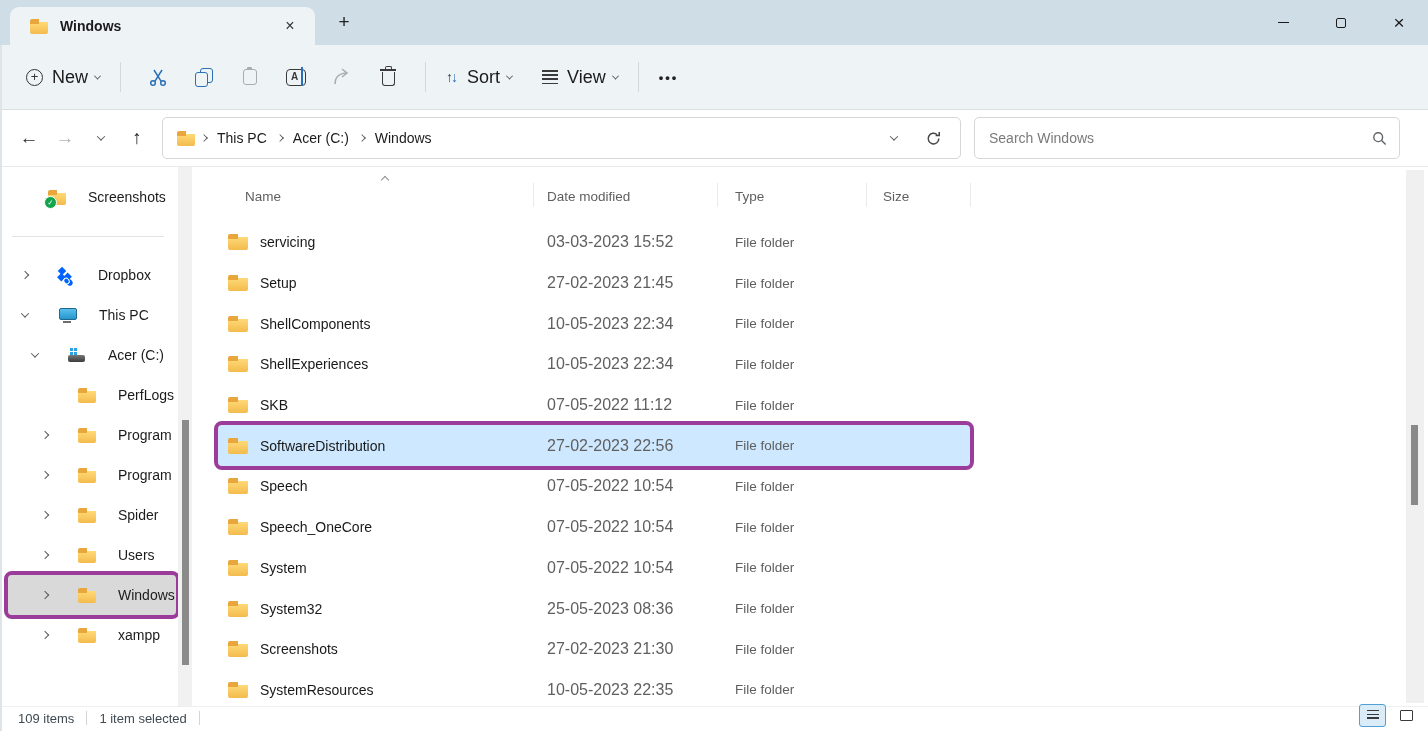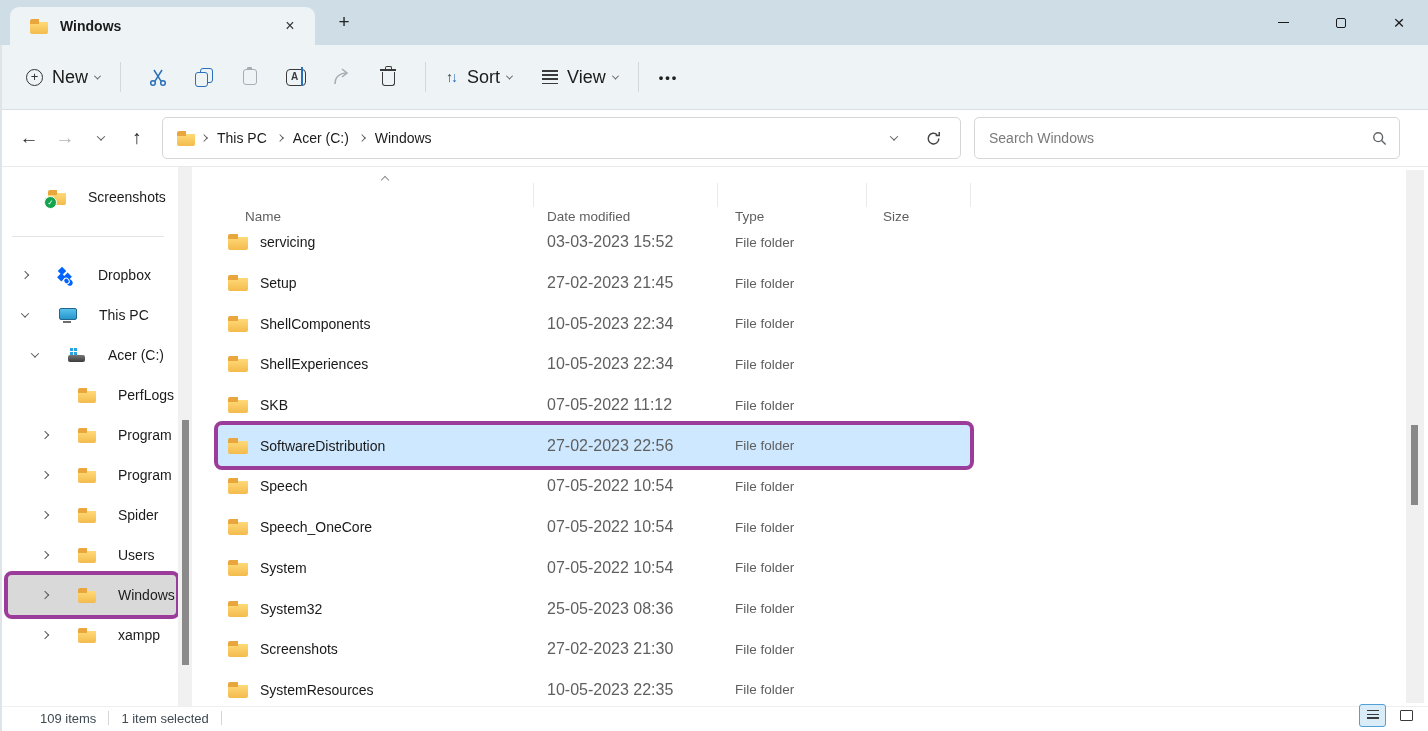--- a/index.html
+++ b/index.html
@@ -108,21 +108,21 @@
      border:1px solid #22668e;border-radius:2px;}
   .ic-this-pc::after{content:"";position:absolute;left:5px;bottom:0;width:8px;height:2px;background:#6d6d6d;box-shadow:3px -2px 0 -1.5px #6d6d6d;}
   .ic-drive{width:18px;height:14px;}
   .ic-drive::before{content:"";position:absolute;left:0;bottom:0;width:17px;height:7px;background:linear-gradient(#777,#3c3c3c);border-radius:2px;}
   .ic-drive::after{content:"";position:absolute;left:2px;top:0;width:3px;height:3px;background:#29a3e3;
      box-shadow:4px 0 #29a3e3,0 4px #29a3e3,4px 4px #29a3e3;}
 
   
   .content{flex:1;position:relative;overflow:hidden;background:#fff;}
   .col-header{position:absolute;top:8px;left:0;right:0;height:38px;font-size:13.5px;color:#5f5f5f;}
-  .col-label{position:absolute;top:14px;margin-top:20px;}
+  .col-label{position:absolute;top:14px;}
   .col-name{left:49px;} .col-date{left:351px;} .col-type{left:539px;} .col-size{left:687px;}
   .sort-caret{position:absolute;left:186px;top:2px;width:6px;height:6px;border-left:1.4px solid #8f8f8f;border-top:1.4px solid #8f8f8f;transform:rotate(45deg);}
   .col-sep{position:absolute;top:8px;width:1px;height:24px;background:#eaeaea;}
   .sep1{left:337px;} .sep2{left:521px;} .sep3{left:670px;} .sep4{left:774px;}
 
   .rows{position:absolute;top:55px;left:0;right:0;}
   .row{position:relative;height:40.7px;margin-left:22px;width:752px;display:flex;align-items:center;border-radius:4px;}
   .row .cell-name{display:flex;align-items:center;padding-left:10px;}
   .row .ic-folder{width:20px;height:16px;background:linear-gradient(#e9a63d,#e9a63d) no-repeat 0 0/10px 5px,
                 linear-gradient(#ffd977,#f3bb4d) no-repeat 0 3px/20px 13px;}
@@ -130,21 +130,21 @@
   .row .cell-date{position:absolute;left:329px;font-size:16px;color:#5f5f5f;}
   .row .cell-type{position:absolute;left:517px;font-size:13.5px;color:#5f5f5f;}
   .row .cell-size{position:absolute;left:660px;font-size:13.5px;color:#5f5f5f;}
   .row.selected{background:var(--selection);}
   .row.annotated{outline:4px solid var(--annotation);}
 
   .v-scroll-track{position:absolute;right:4px;top:3px;width:18px;height:533px;background:#f0f0f0;}
   .v-scroll-thumb{position:absolute;left:5px;top:255px;width:7px;height:80px;background:#898989;}
 
   
-  .statusbar{height:23px;border-top:1px solid #efefef;display:flex;align-items:center;padding-left:40px;background:#fff;}
+  .statusbar{height:23px;border-top:1px solid #efefef;display:flex;align-items:center;padding-left:18px;background:#fff;}
   .status-text{font-size:13px;color:#3f4a52;}
   .status-div{width:1px;height:14px;background:#d5d5d5;margin:0 12px;}
   .view-toggles{margin-left:auto;display:flex;align-items:center;gap:7px;margin-right:8px;position:relative;top:-3px;}
   .toggle-details{width:27px;height:23px;border:1px solid #51a0d5;background:#d9ecf8;border-radius:3px;
                   display:flex;align-items:center;justify-content:center;}
   .toggle-details .lines{width:12px;height:10px;background:repeating-linear-gradient(to bottom,#3a3a3a 0 1.4px,transparent 1.4px 3.6px);}
   .toggle-icons{width:27px;height:23px;display:flex;align-items:center;justify-content:center;}
   .toggle-icons .rect{width:13px;height:11px;border:1.5px solid #3a3a3a;border-radius:1px;}
 
   svg{display:block;}

